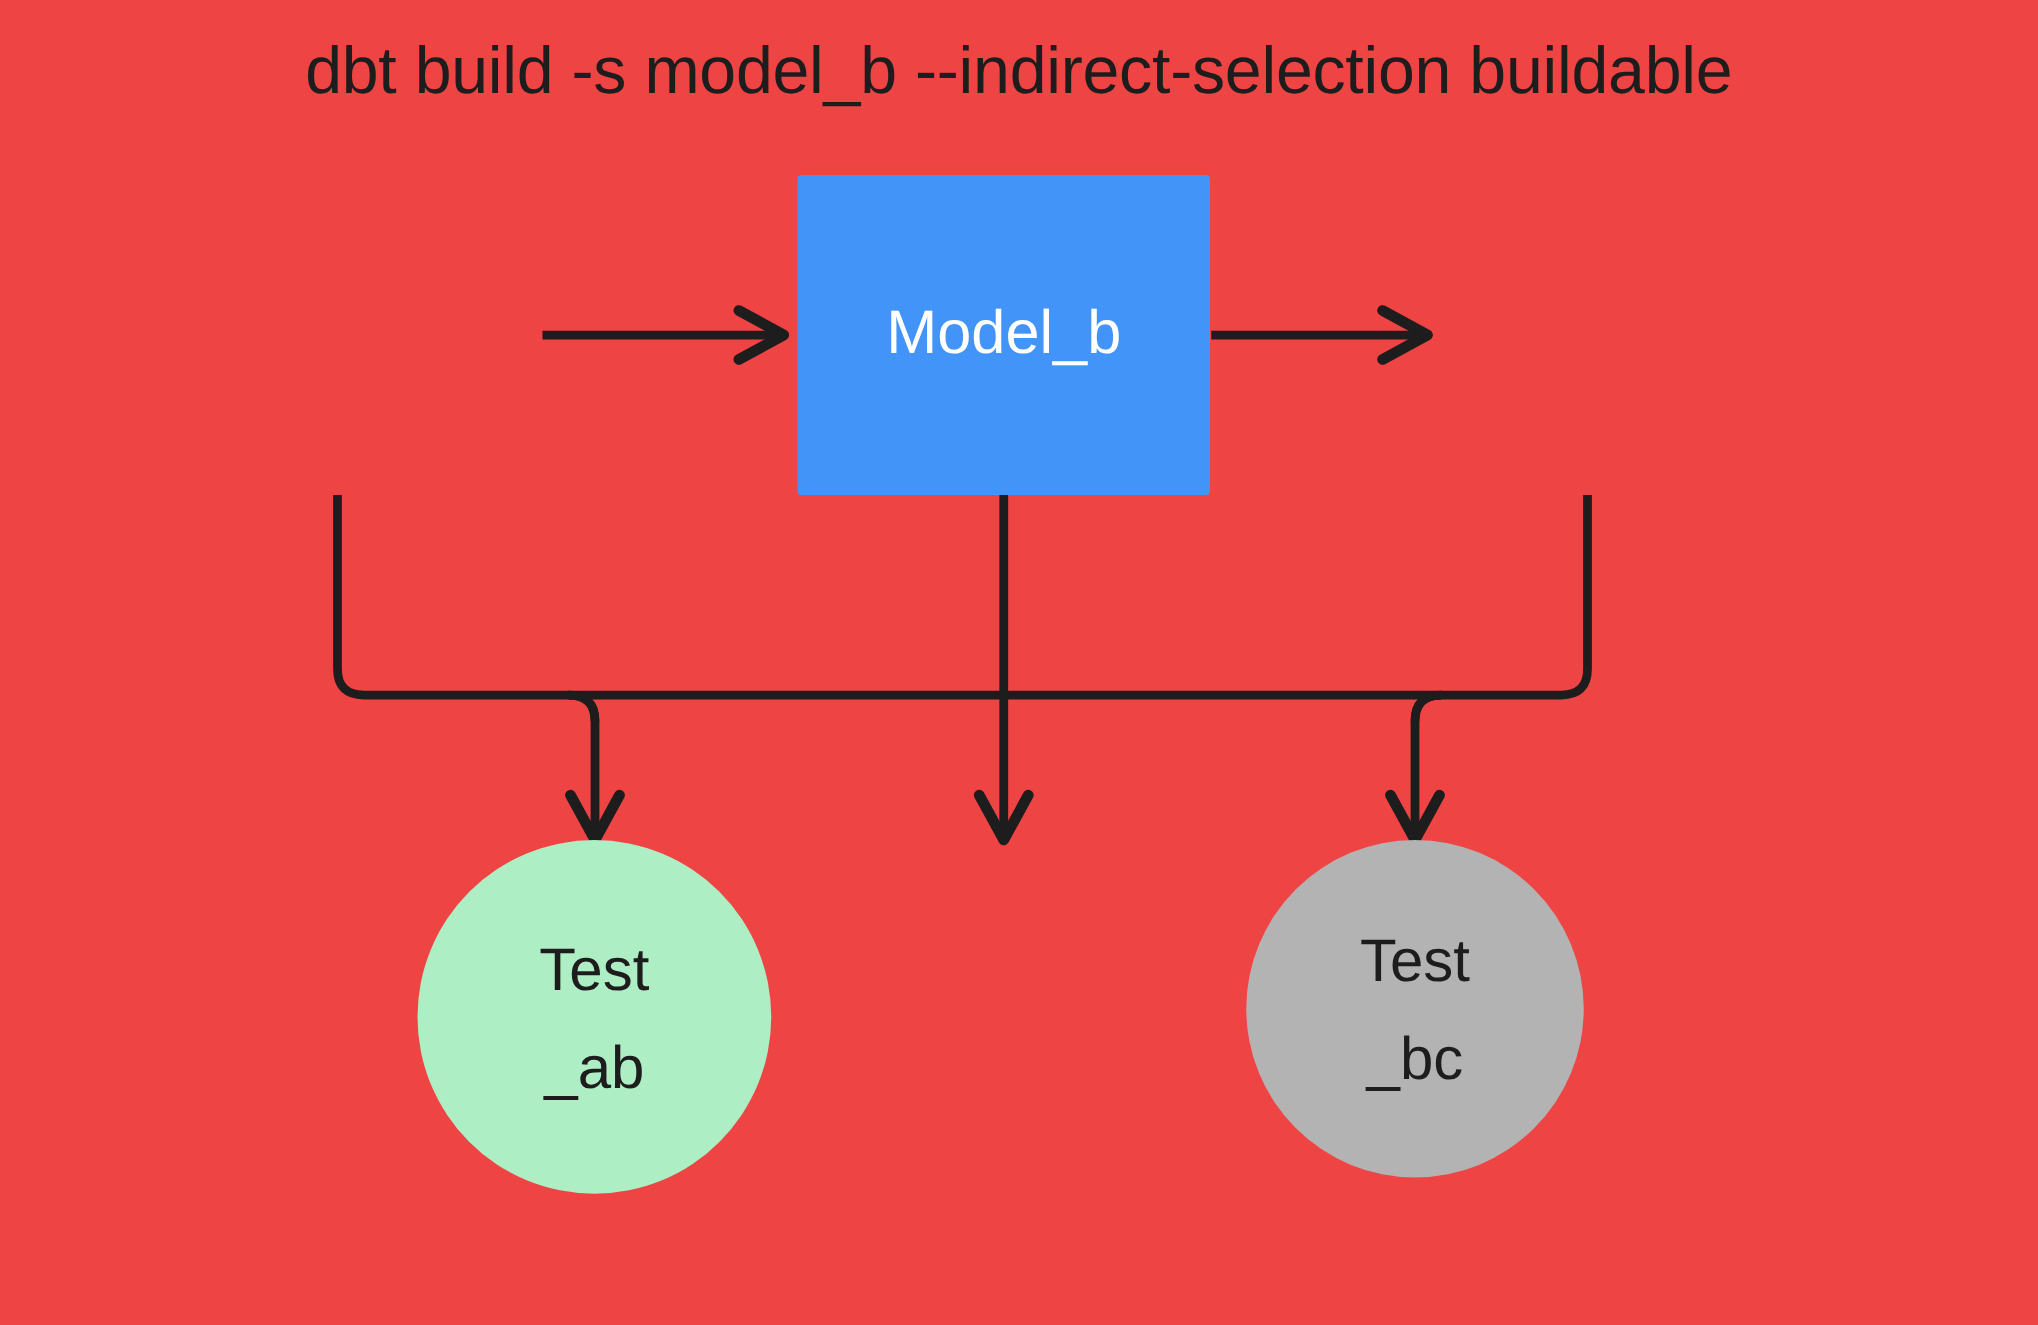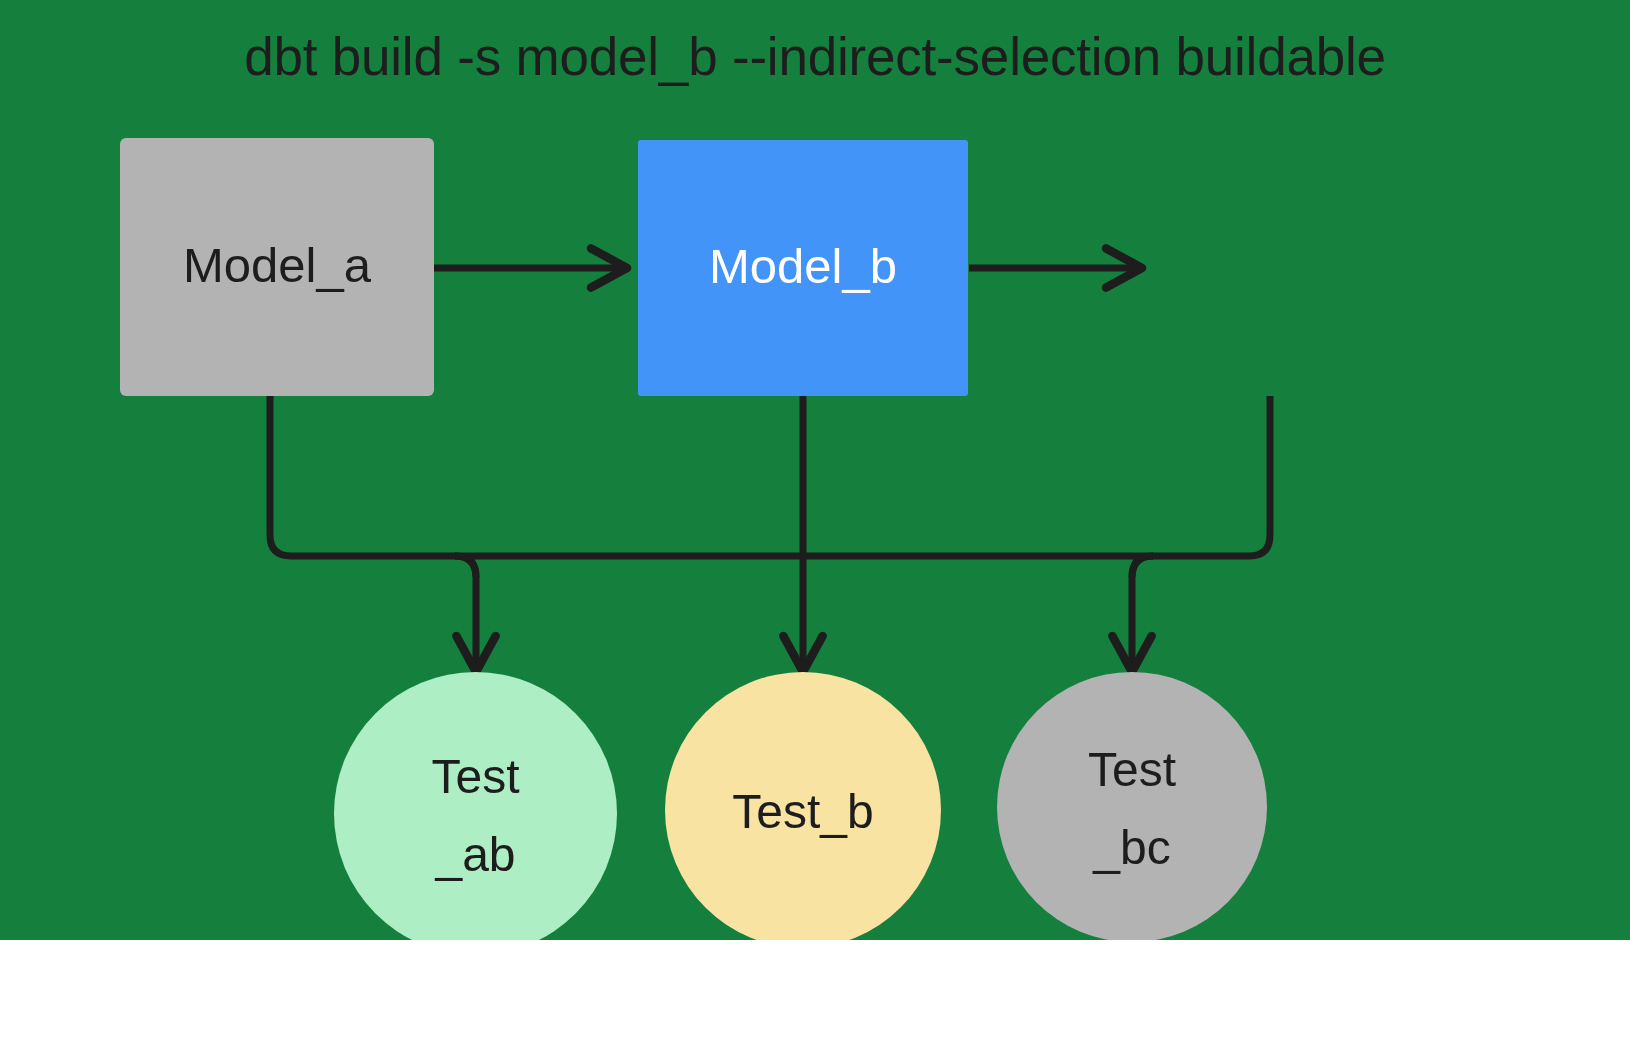--- a/index.html
+++ b/index.html
@@ -7,22 +7,22 @@
     padding: 0;
     background: #ffffff;
   }
   body {
     font-family: "Liberation Sans", sans-serif;
     -webkit-font-smoothing: antialiased;
   }
   #canvas {
     position: relative;
     width: 1630px;
-    height: 940px;
-    background: #15803d;
+    height: 1060px;
+    background: #ef4444;
     overflow: hidden;
   }
   #diagram-svg {
     position: absolute;
     left: 0;
     top: 0;
     width: 1630px;
     height: 1060px;
   }
   .title {
@@ -95,36 +95,30 @@
       <path d="M 803 396 L 803 672"></path>
       <path d="M 1153 556 Q 1132 556 1132 577 L 1132 672"></path>
     </g>
 
     <g fill="none" stroke="#1d1d1d" stroke-width="7" stroke-linecap="butt">
       <path d="M 455 556 Q 476 556 476 577"></path>
       <path d="M 1153 556 Q 1132 556 1132 577"></path>
     </g>
   </svg>
 
-  <div class="node-box" style="left:120px; top:138px; width:314px; height:258px; background:#b3b3b3;">
-    <span class="node-label" style="color:#1d1d1d;">Model_a</span>
-  </div>
 
   <div class="node-box" style="left:638px; top:140px; width:330px; height:256px; background:#4294f8; border-radius:3px;">
     <span class="node-label" style="color:#ffffff;">Model_b</span>
   </div>
 
 
   <div class="node-circle" style="left:334px; top:672px; width:283px; height:283px; background:#aeeec4;">
     <span class="node-label" style="color:#1d1d1d;">Test
 _ab</span>
   </div>
 
-  <div class="node-circle" style="left:665px; top:672px; width:276px; height:276px; background:#f9e3a3;">
-    <span class="node-label" style="color:#1d1d1d;">Test_b</span>
-  </div>
 
   <div class="node-circle" style="left:997px; top:672px; width:270px; height:270px; background:#b3b3b3;">
     <span class="node-label" style="color:#1d1d1d;">Test
 _bc</span>
   </div>
 
 </div>
 
 </body></html>

